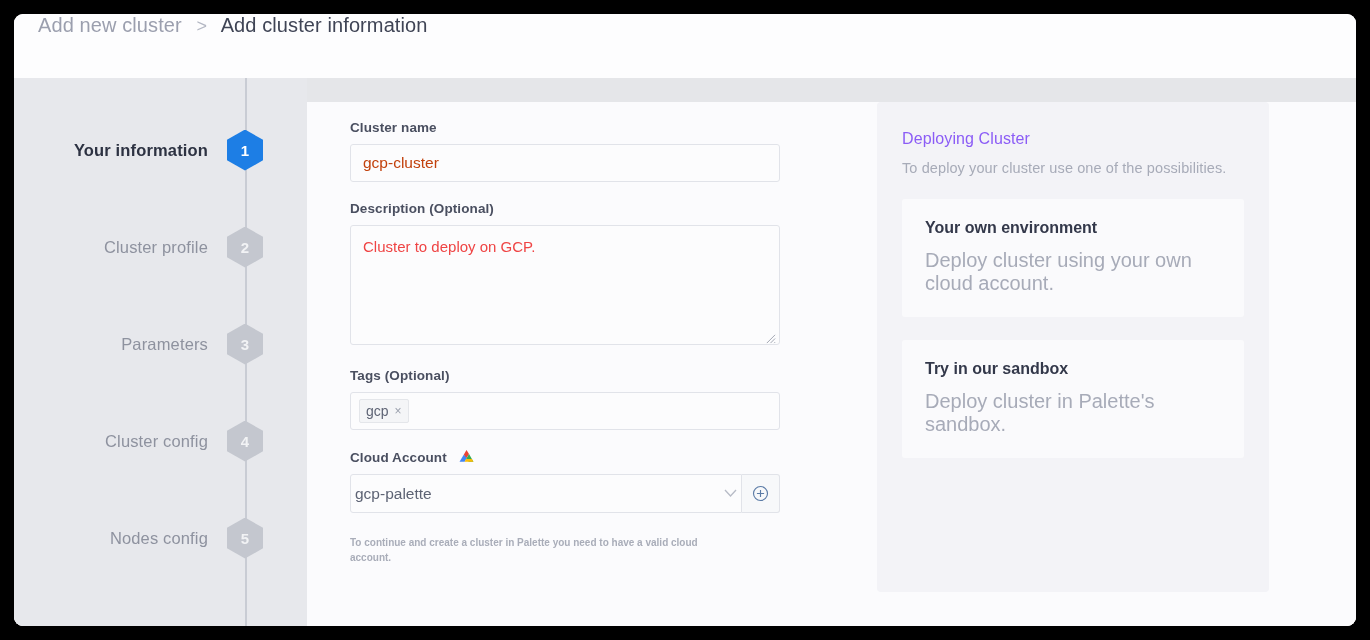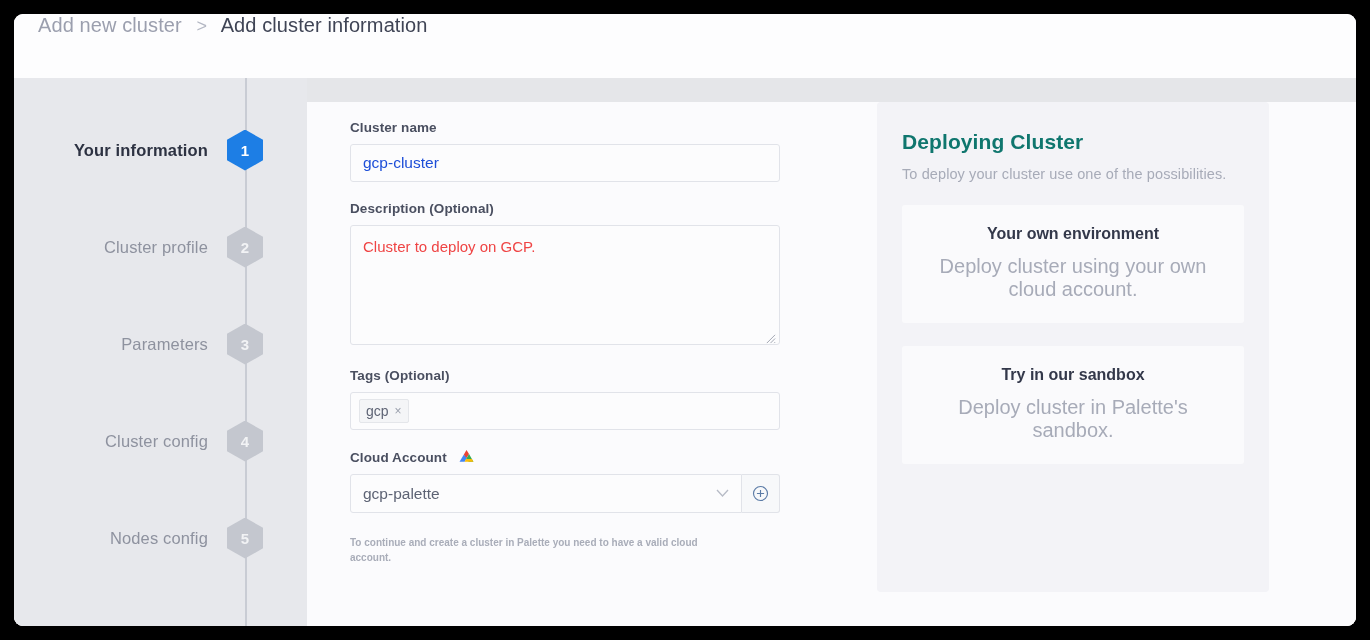--- a/index.html
+++ b/index.html
@@ -145,21 +145,21 @@
     align-items: center;
   }
 
   .text-input {
     width: 430px;
     height: 38px;
     border: 1px solid #e1e3e9;
     border-radius: 3px;
     background: #fcfcfd;
     font-size: 15.5px;
-    color: #1d4ed8;
+    color: #c2410c;
     padding: 0 12px;
     font-family: "Liberation Sans", sans-serif;
     outline: none;
   }
 
   .textarea-wrap { position: relative; width: 430px; }
   .textarea {
     width: 430px;
     height: 120px;
     border: 1px solid #e1e3e9;
@@ -216,21 +216,21 @@
   .select-row { display: flex; width: 430px; }
   .select-box {
     flex: 1;
     height: 39px;
     border: 1px solid #e1e3e9;
     border-radius: 3px 0 0 3px;
     background: #fcfcfd;
     display: flex;
     align-items: center;
     justify-content: space-between;
-    padding: 0 12px;
+    padding: 0 4px;
     font-size: 15.5px;
     color: #5d6374;
   }
   .add-btn {
     width: 38px;
     height: 39px;
     border: 1px solid #e1e3e9;
     border-left: none;
     border-radius: 0 3px 3px 0;
     background: #f7f8fa;
@@ -253,38 +253,37 @@
     position: absolute;
     left: 570px;
     top: 0;
     width: 392px;
     height: 490px;
     background: #f3f3f7;
     border-radius: 4px;
     padding: 28px 25px 0 25px;
   }
   .info-title {
-    font-size: 21px;
-    color: #0f766e;
-    font-weight: bold;
+    font-size: 16px;
+    color: #8b5cf6;
+    font-weight: normal;
     letter-spacing: .1px;
   }
   .info-sub {
     margin-top: 12px;
     font-size: 14.5px;
     color: #a7abb8;
     letter-spacing: .1px;
   }
   .info-card {
     margin-top: 23px;
     background: #fafafc;
     border-radius: 3px;
     padding: 20px 23px 22px 23px;
     cursor: pointer;
-    text-align: center;
   }
   .info-card-title {
     font-size: 16px;
     color: #33384a;
     font-weight: bold;
   }
   .info-card-desc {
     margin-top: 12px;
     font-size: 20px;
     color: #a7abb8;

